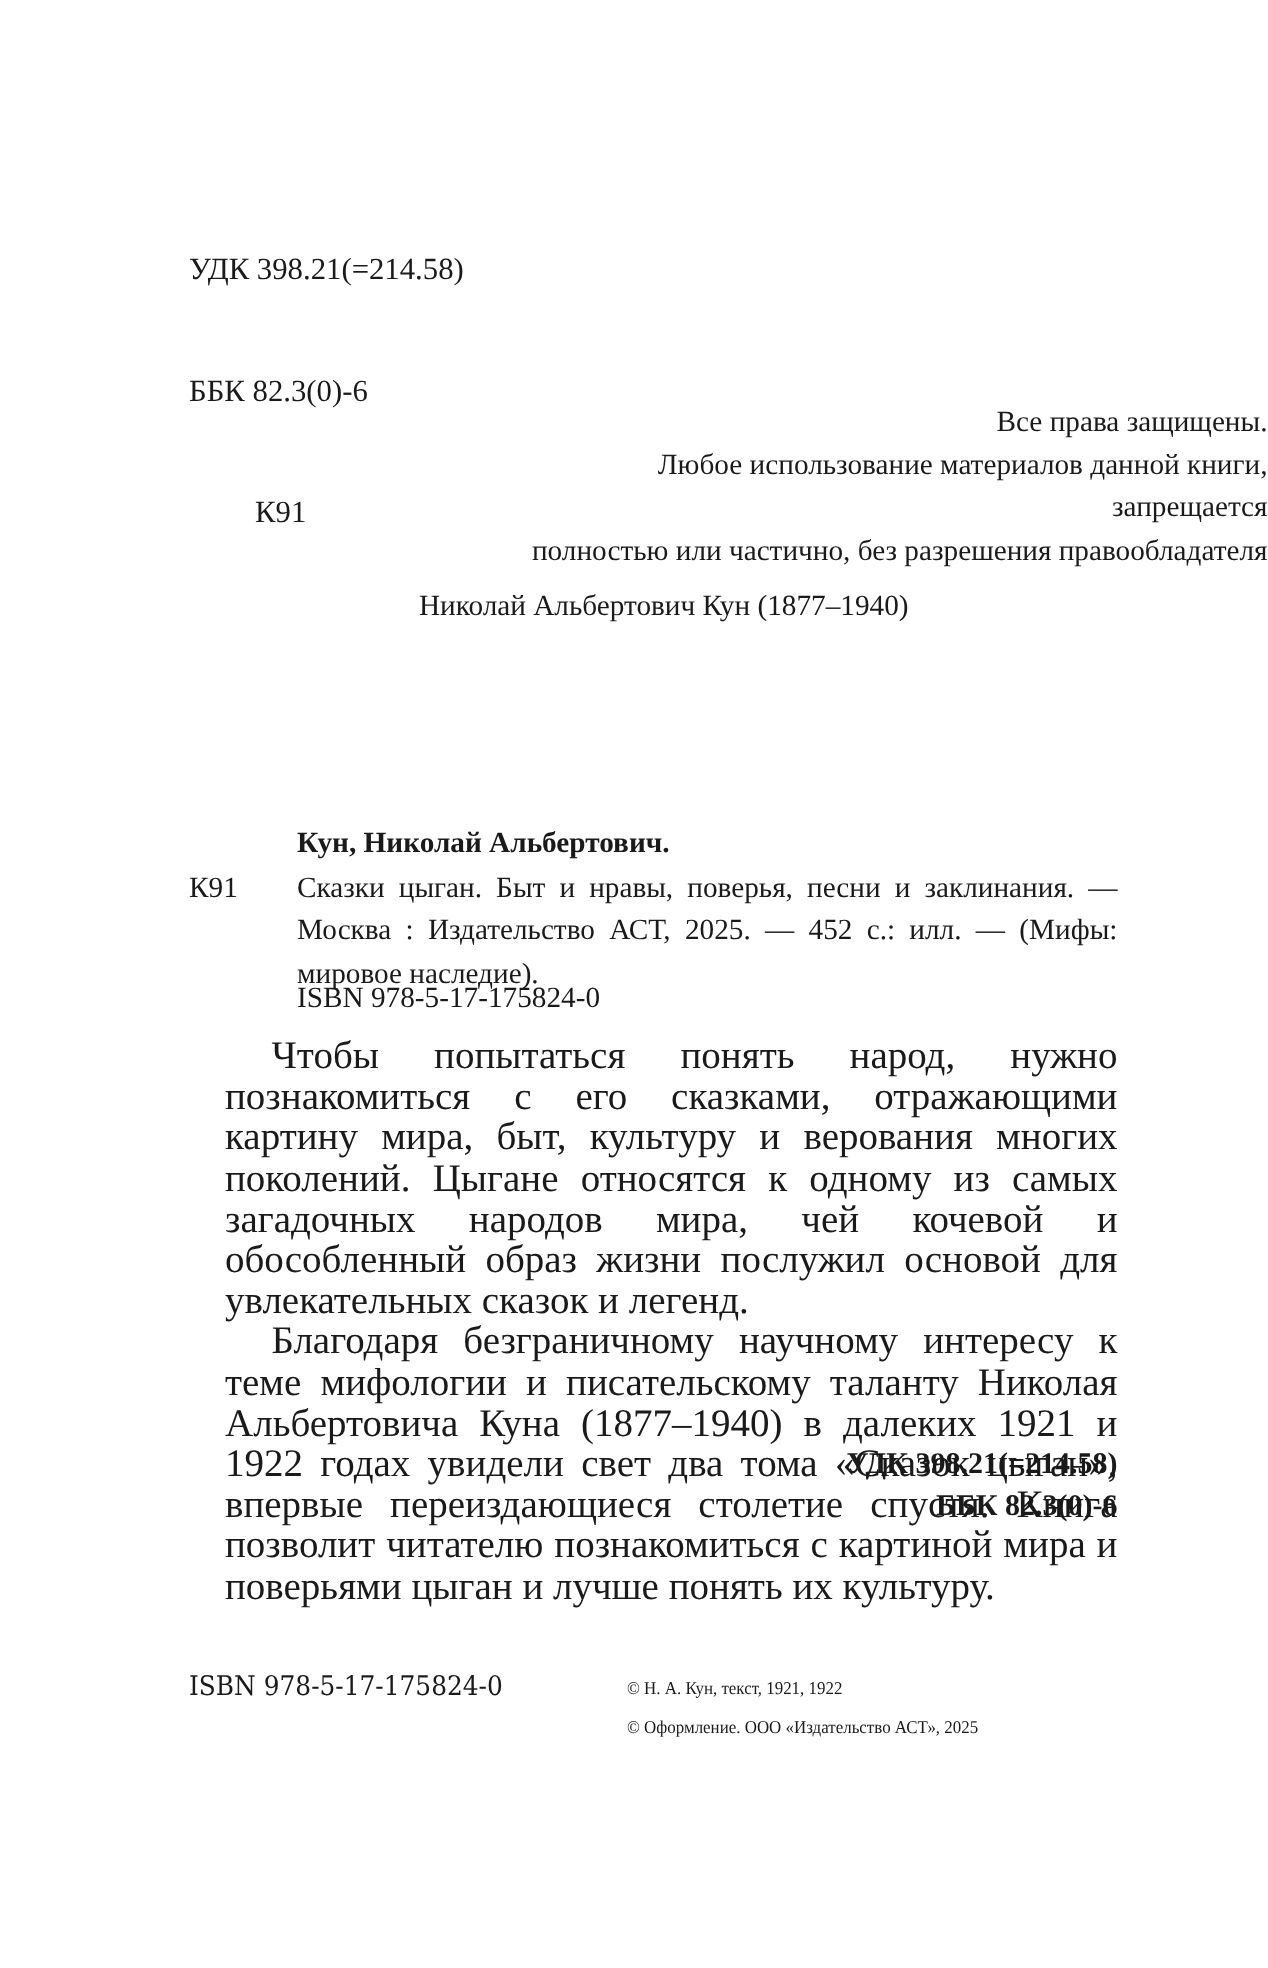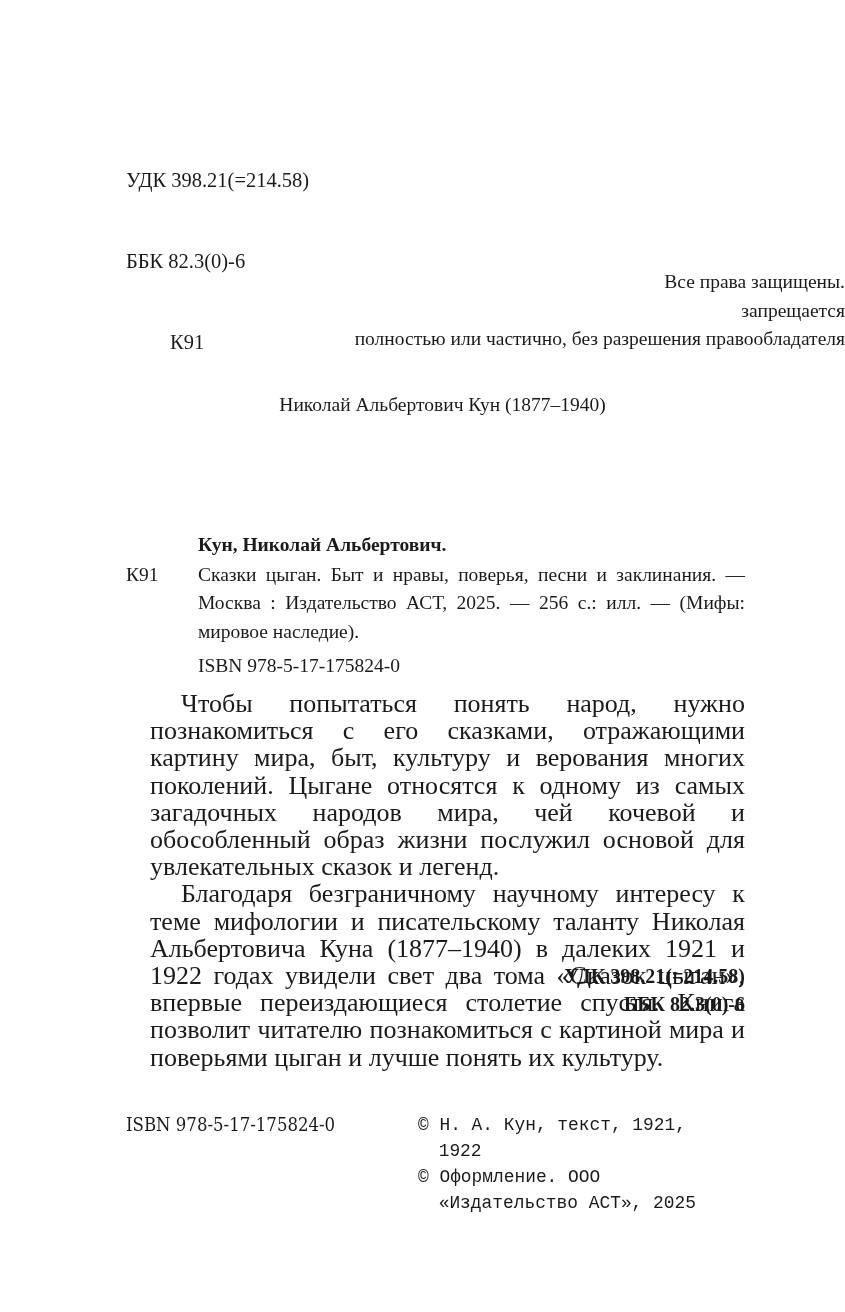--- a/index.html
+++ b/index.html
@@ -57,21 +57,21 @@
     font-size: 19.5px;
     line-height: 28px;
     white-space: nowrap;
     margin-left: 20px;
   }
 
   
   .biblio {
     position: absolute;
     left: 126px;
-    top: 531px;
+    top: 549px;
     width: 619px;
     font-size: 19.5px;
     line-height: 28.5px;
   }
   .biblio-author {
     font-weight: bold;
     padding-left: 72px;
   }
   .biblio-entry {
     position: relative;
@@ -142,23 +142,23 @@
     white-space: nowrap;
     font-family: "DejaVu Serif", "Liberation Serif", serif;
     transform: scaleX(0.92);
     transform-origin: left center;
   }
   .copyrights {
     position: absolute;
     left: 418px;
     top: 1112px;
     width: 340px;
-    font-size: 19px;
+    font-size: 12px;
     line-height: 26px;
-    font-family: Liberation Mono, monospace;
+    font-family: Liberation Serif, serif;
   }
   .copyrights .cr-line {
     padding-left: 22px;
     text-indent: -22px;
     transform: scaleX(0.94);
     transform-origin: left center;
     white-space: normal;
   }
 </style>
 </head>
@@ -167,31 +167,32 @@
 <div class="page">
 
   <div class="class-block">
     <div class="class-line">УДК 398.21(=214.58)</div>
     <div class="class-line">ББК 82.3(0)-6</div>
     <div class="class-line indented">К91</div>
   </div>
 
   <div class="rights-block">
     <div class="rights-line">Все права защищены.</div>
+    <div class="rights-line">Любое использование материалов данной книги,</div>
     <div class="rights-line">запрещается</div>
     <div class="rights-line">полностью или частично, без разрешения правообладателя</div>
   </div>
 
   <div class="author-line">Николай Альбертович Кун (1877–1940)</div>
 
   <div class="biblio">
     <div class="biblio-author">Кун, Николай Альбертович.</div>
     <div class="biblio-entry">
       <span class="biblio-code">К91</span>
-      <div class="biblio-text">Сказки цыган. Быт и нравы, поверья, песни и заклинания. — Москва : Издательство АСТ, 2025. — 256 с.: илл. — (Мифы: мировое наследие).</div>
+      <div class="biblio-text">Сказки цыган. Быт и нравы, поверья, песни и заклинания. — Москва : Издательство АСТ, 2025. — 452 с.: илл. — (Мифы: мировое наследие).</div>
     </div>
   </div>
 
   <div class="isbn-main">ISBN 978-5-17-175824-0</div>
 
   <div class="annotation">
     <p>Чтобы попытаться понять народ, нужно познакомиться с его сказками, отражающими картину мира, быт, культуру и верования многих поколений. Цыгане относятся к одному из самых загадочных народов мира, чей кочевой и обособленный образ жизни послужил основой для увлекательных сказок и легенд.</p>
     <p>Благодаря безграничному научному интересу к теме мифологии и писательскому таланту Николая Альбертовича Куна (1877–1940) в далеких 1921 и 1922 годах увидели свет два тома «Сказок цыган», впервые переиздающиеся столетие спустя. Книга позволит читателю познакомиться с картиной мира и поверьями цыган и лучше понять их культуру.</p>
   </div>
 

